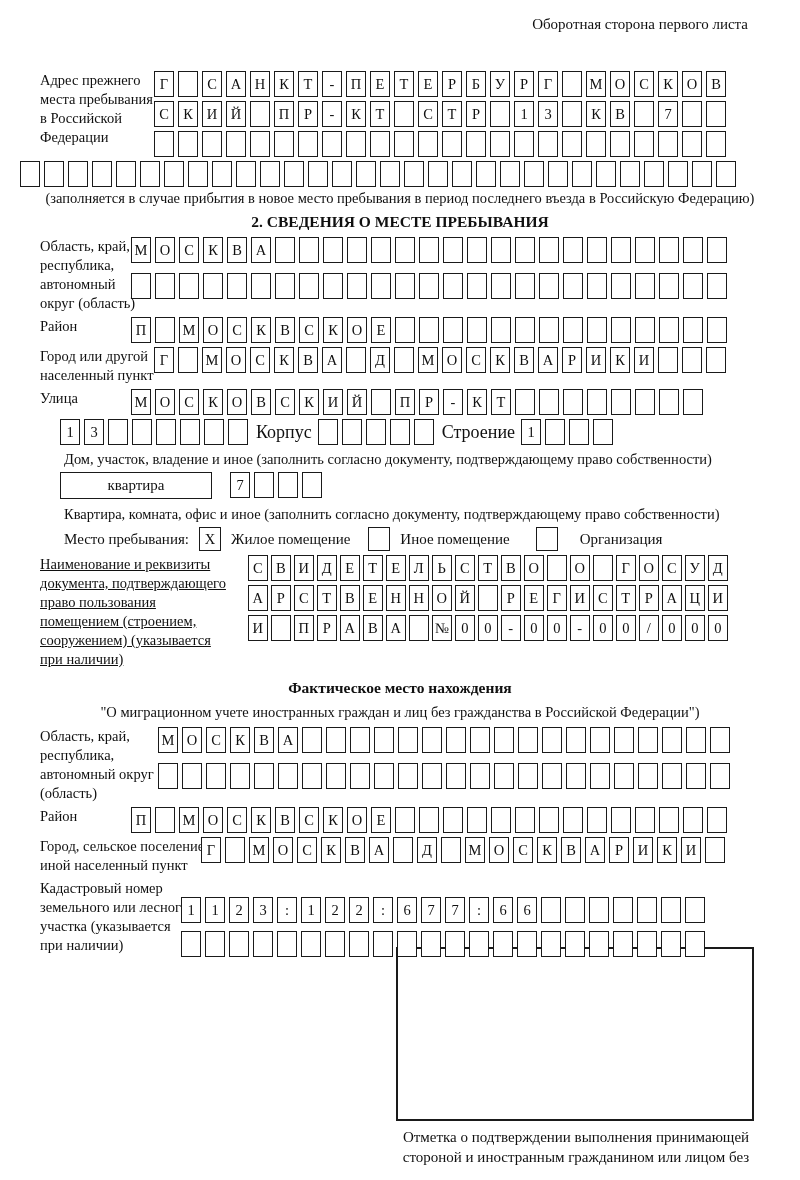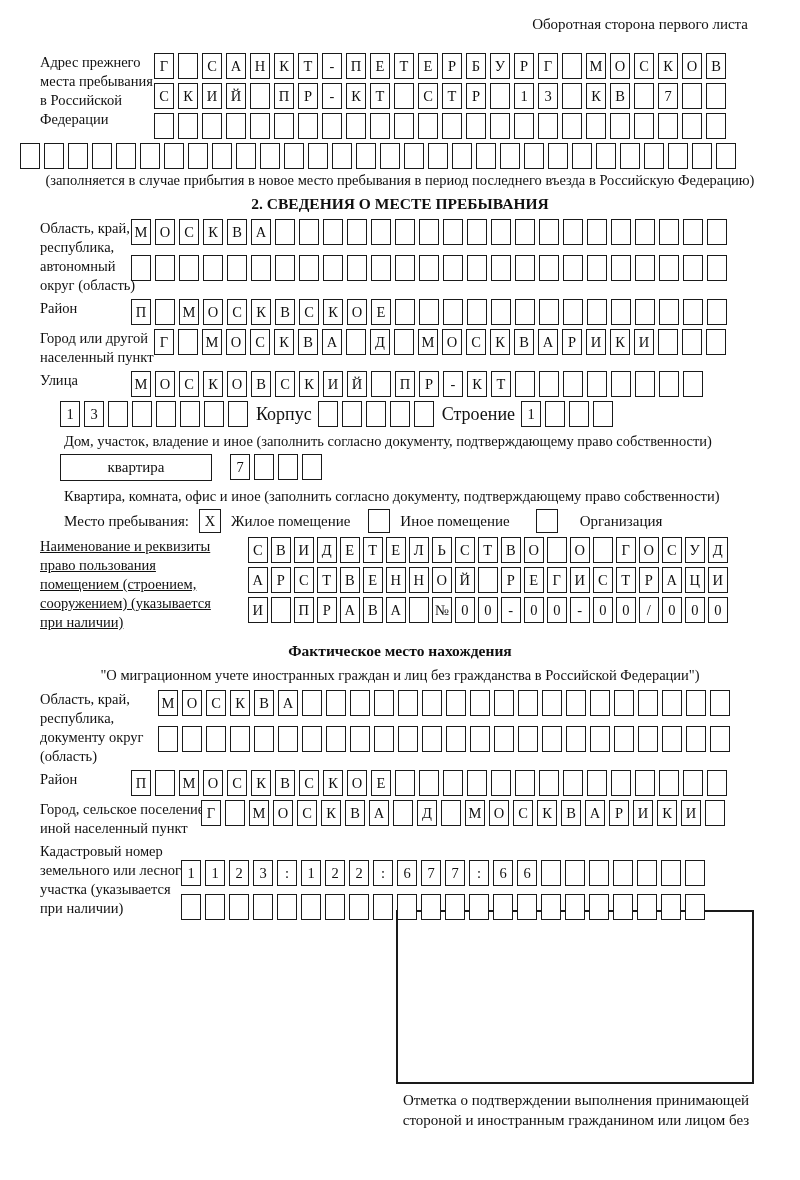--- a/index.html
+++ b/index.html
@@ -1,19 +1,19 @@
 <!DOCTYPE html>
 <html><head>
 <meta charset="utf-8">
 <style>
   html,body{margin:0;padding:0;background:#fff;}
   body{width:800px;height:1180px;overflow:hidden;color:#101010;
        font-family:"Liberation Serif","DejaVu Serif",serif;}
   .page{position:relative;width:800px;height:1180px;padding-top:16px;box-sizing:border-box;}
-  .header-note{text-align:right;padding-right:52px;font-size:15px;margin-bottom:20px;}
+  .header-note{text-align:right;padding-right:52px;font-size:15px;margin-bottom:38px;}
   .flex{display:flex;align-items:flex-start;}
   .label{flex:none;font-size:14.5px;line-height:19px;white-space:nowrap;}
   .w114{width:114px;} .w91{width:91px;} .w208{width:208px;text-decoration:underline;} .w118{width:118px;}
   .w161{width:161px;} .w141{width:141px;}
   .rows{display:flex;flex-direction:column;}
   .gap10 > .cellrow + .cellrow{margin-top:10px;}
   .gap4  > .cellrow + .cellrow{margin-top:4px;}
   .gap8  > .cellrow + .cellrow{margin-top:8px;}
   .cellrow{display:flex;gap:4px;flex:none;}
   .cell{flex:none;box-sizing:border-box;width:20px;height:26px;border:1.6px solid #1a1a1a;
@@ -373,20 +373,21 @@
     <div class="opt-label">Жилое помещение</div>
     <span class="cb sp18"></span>
     <div class="opt-label">Иное помещение</div>
     <span class="cb sp26"></span>
     <div class="opt-label" style="margin-left:22px">Организация</div>
   </div>
 
   <div class="flex ml64 block" style="margin-top:4px">
     <div class="label w208">
         <div>Наименование и реквизиты</div>
+        <div>документа, подтверждающего</div>
         <div>право пользования</div>
         <div>помещением (строением,</div>
         <div>сооружением) (указывается</div>
         <div>при наличии)</div>
       </div>
     <div class="rows gap4">
       <div class="cellrow tight">
           <span class="cell">С</span>
           <span class="cell">В</span>
           <span class="cell">И</span>
@@ -458,21 +459,21 @@
     </div>
   </div>
 
   <div class="title" style="margin-top:10px">Фактическое место нахождения</div>
   <div class="note center">"О миграционном учете иностранных граждан и лиц без гражданства в Российской Федерации")</div>
 
   <div class="flex ml64 block" style="margin-top:6px">
     <div class="label w118">
         <div>Область, край,</div>
         <div>республика,</div>
-        <div>документу округ</div>
+        <div>автономный округ</div>
         <div>(область)</div>
       </div>
     <div class="rows gap10">
       <div class="cellrow">
           <span class="cell">М</span>
           <span class="cell">О</span>
           <span class="cell">С</span>
           <span class="cell">К</span>
           <span class="cell">В</span>
           <span class="cell">А</span>

